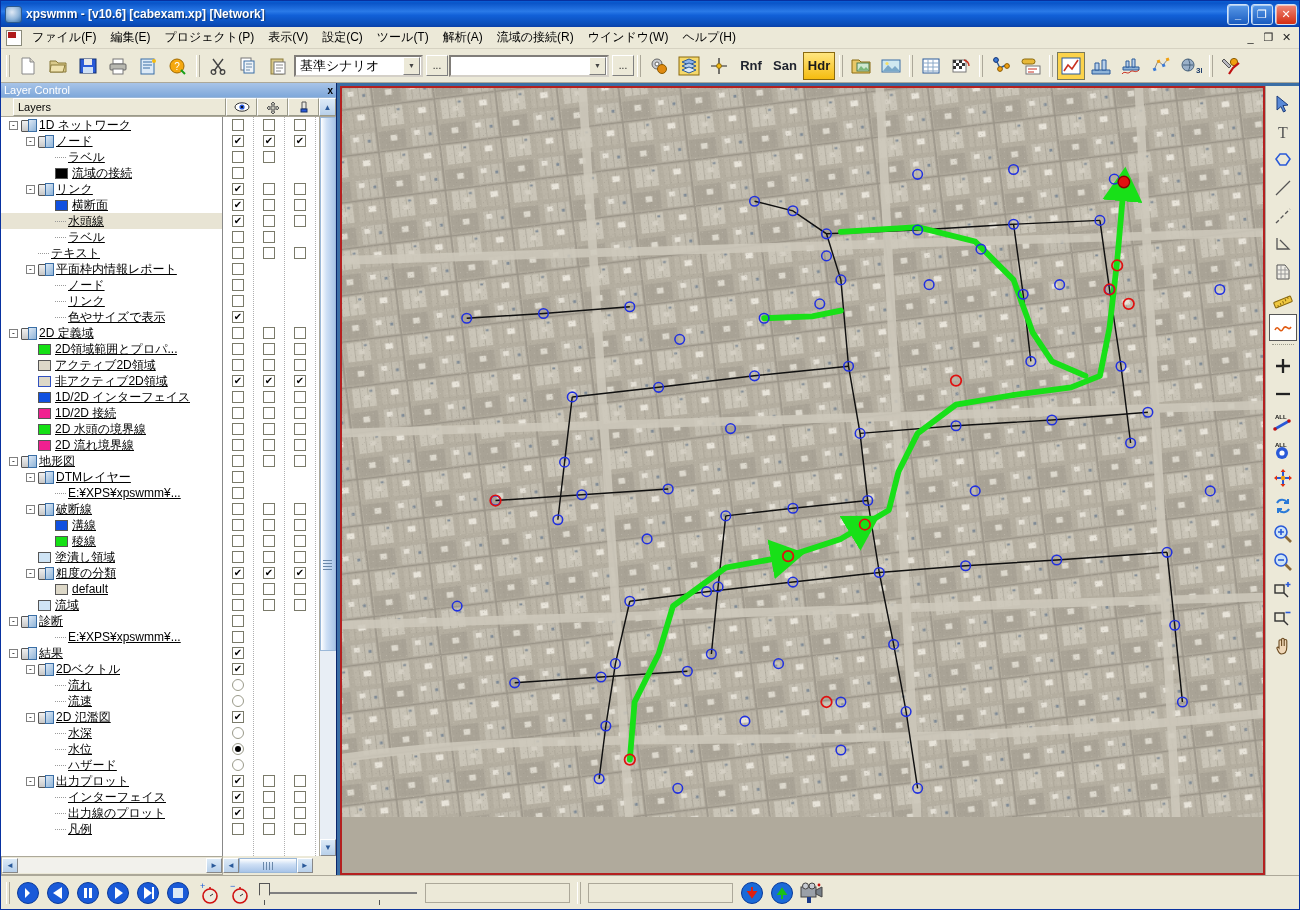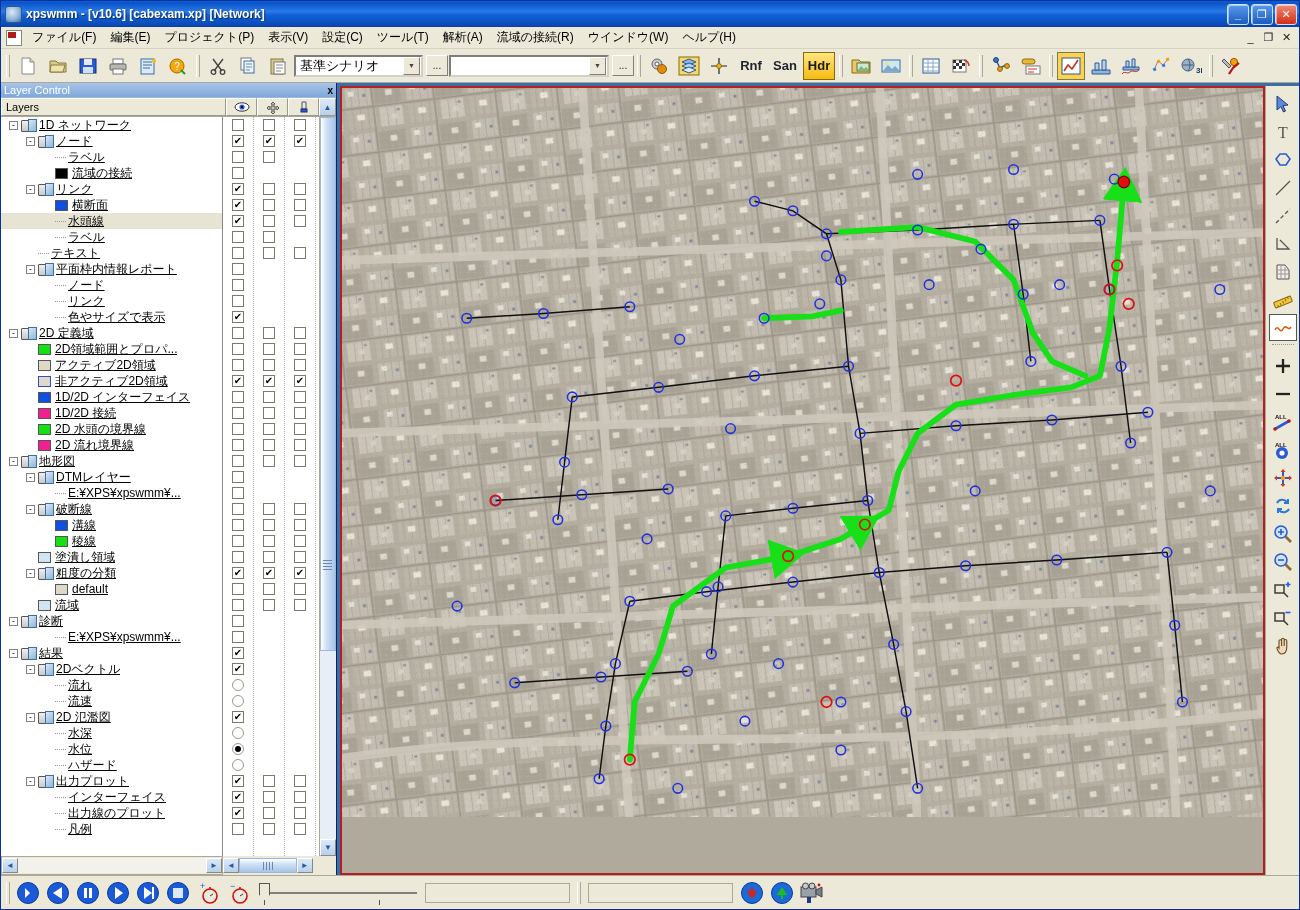--- a/index.html
+++ b/index.html
@@ -148,21 +148,21 @@
   .lp-head {
     display: flex; height: 19px; flex: none;
     background: #ece9d8; border-bottom: 1px solid #aca899;
   }
   .lp-head .hc {
     border: 1px solid #fff; border-right-color: #9a9a8a; border-bottom-color: #9a9a8a;
     background: #ece9d8;
     display: flex; align-items: center; justify-content: center;
     font-size: 11px; color: #000;
   }
-  .lp-head .hc.name { flex: 1; justify-content: flex-start; padding-left: 4px; }
+  .lp-head .hc.name { flex: 1; justify-content: flex-start; padding-left: 4px; margin-left: 12px; }
   .lp-head .hc.col { width: 31px; flex: none; }
   .lp-head .hc.up {
     width: 17px; flex: none;
     background: linear-gradient(to bottom,#dceaf7,#b8d0ea);
     color: #2a5a9a; font-size: 8px;
   }
   .lp-tree {
     flex: 1; position: relative; overflow: hidden;
     background: #fff; display: flex;
   }

